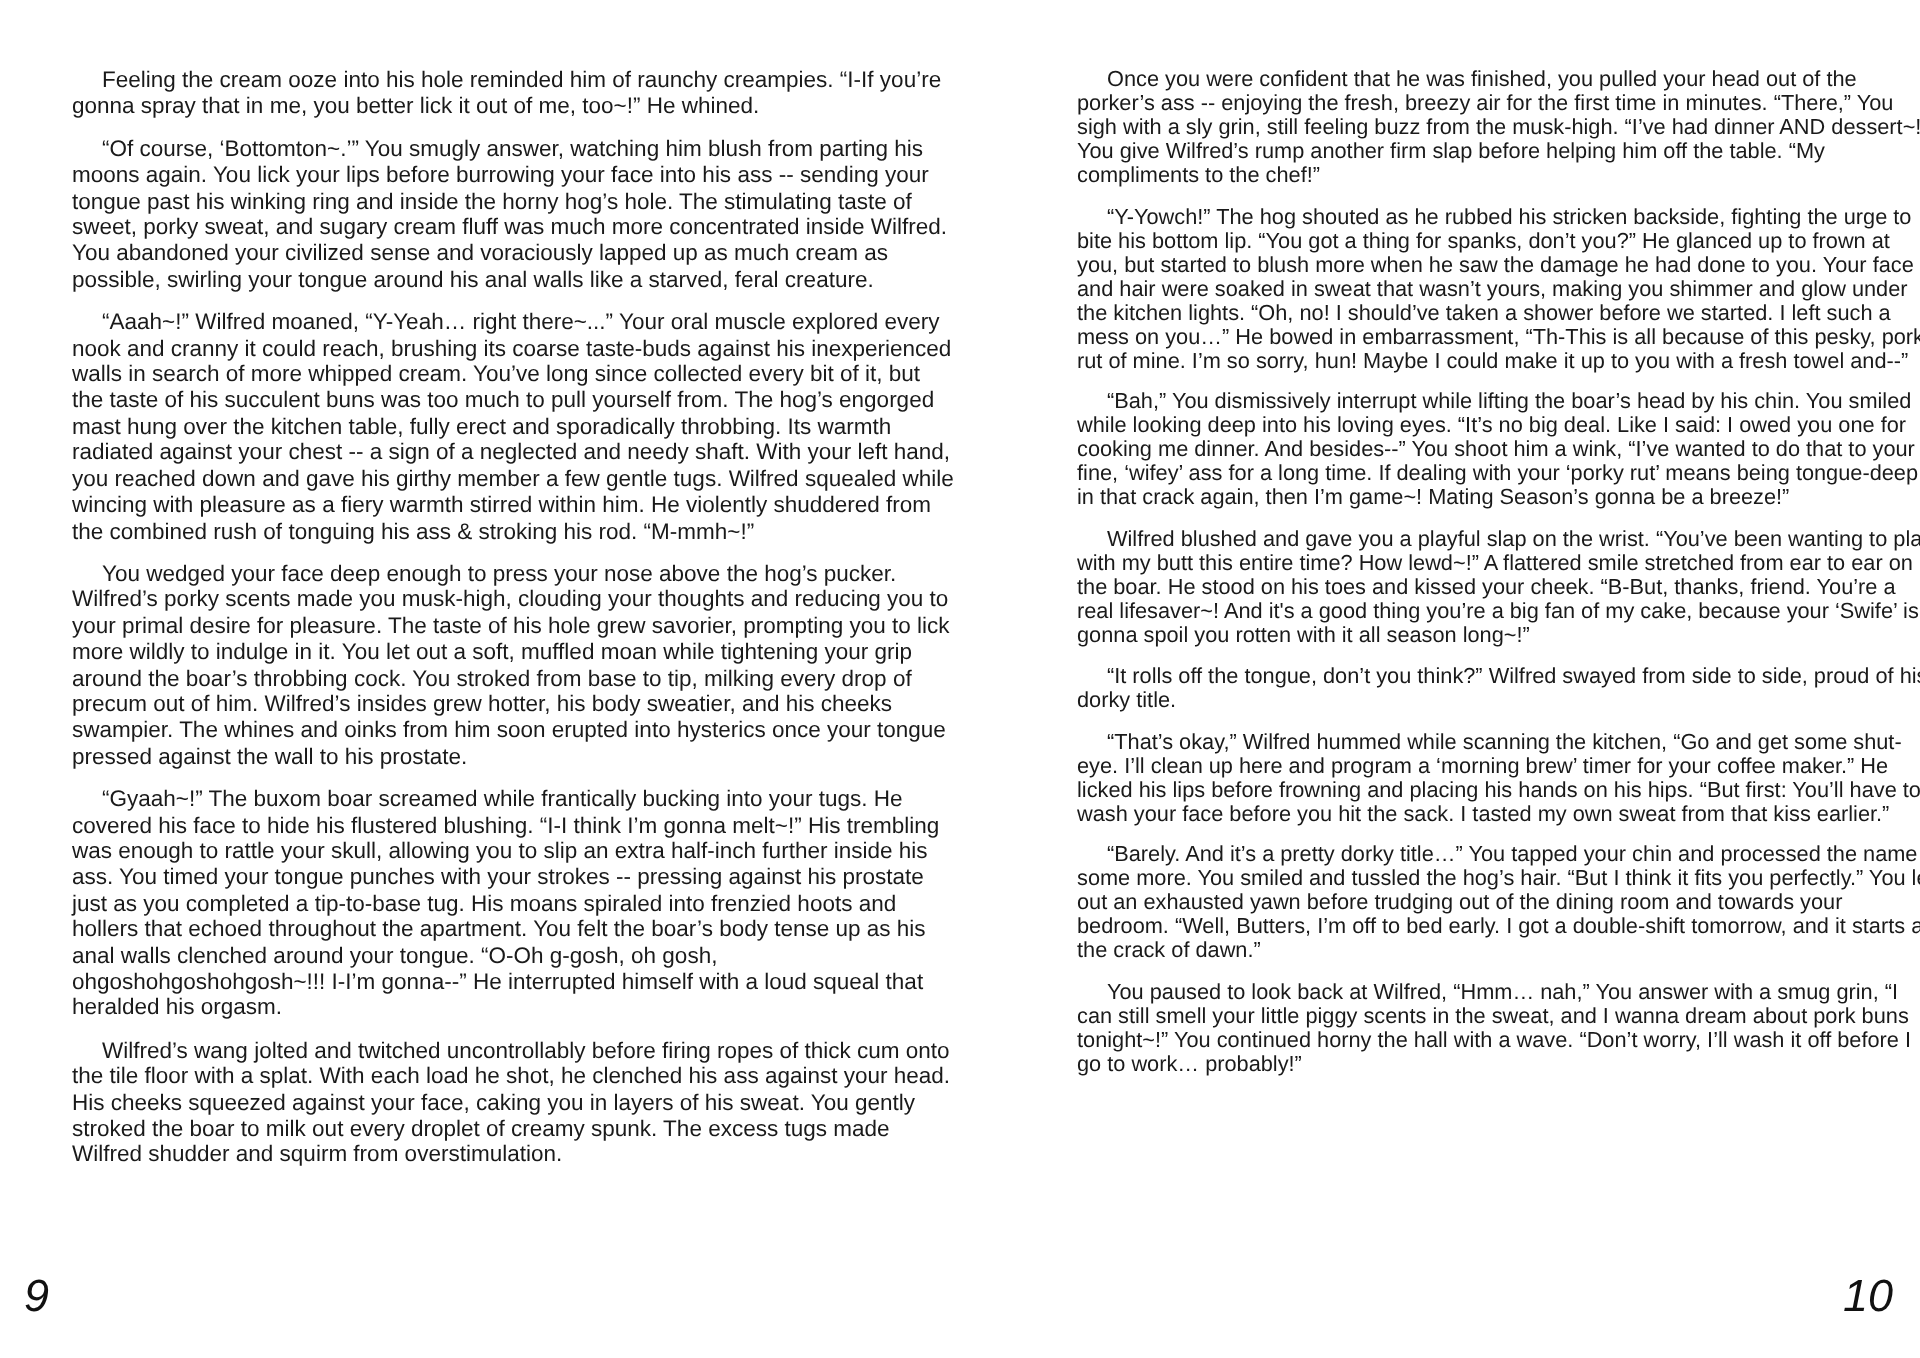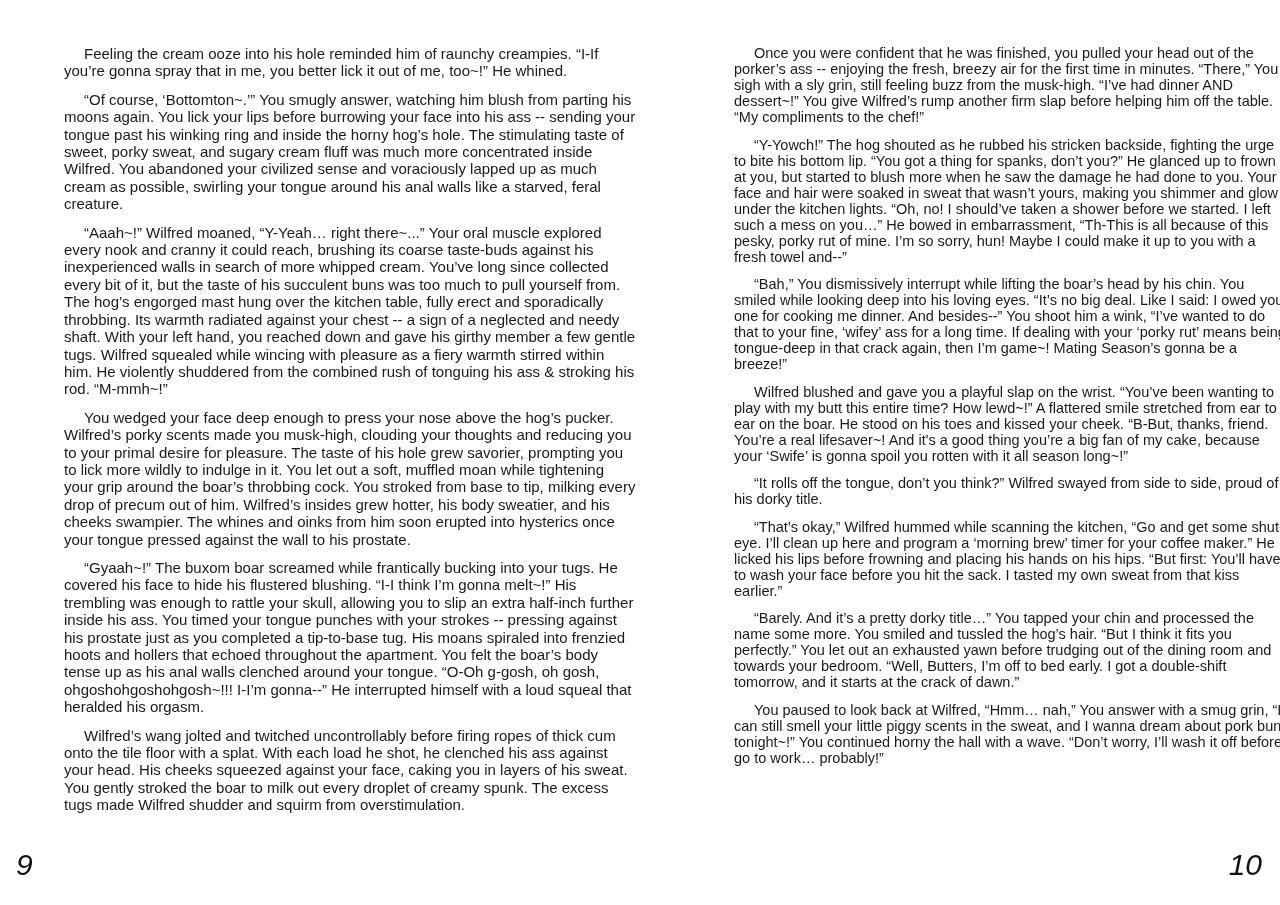--- a/index.html
+++ b/index.html
@@ -22,21 +22,21 @@
   }
   .page-column.left {
     left: 48px;
     width: 588px;
   }
   .page-column.right {
     left: 718px;
     width: 572px;
   }
   .page-column p {
-    margin: 0 0 11px 16px;
+    margin: 0 0 11px 0;
     text-indent: 20px;
     text-align: left;
   }
   .page-column.left p {
     font-size: 15px;
     line-height: 17.4px;
   }
   .page-column.right p {
     font-size: 14.5px;
     line-height: 16px;

